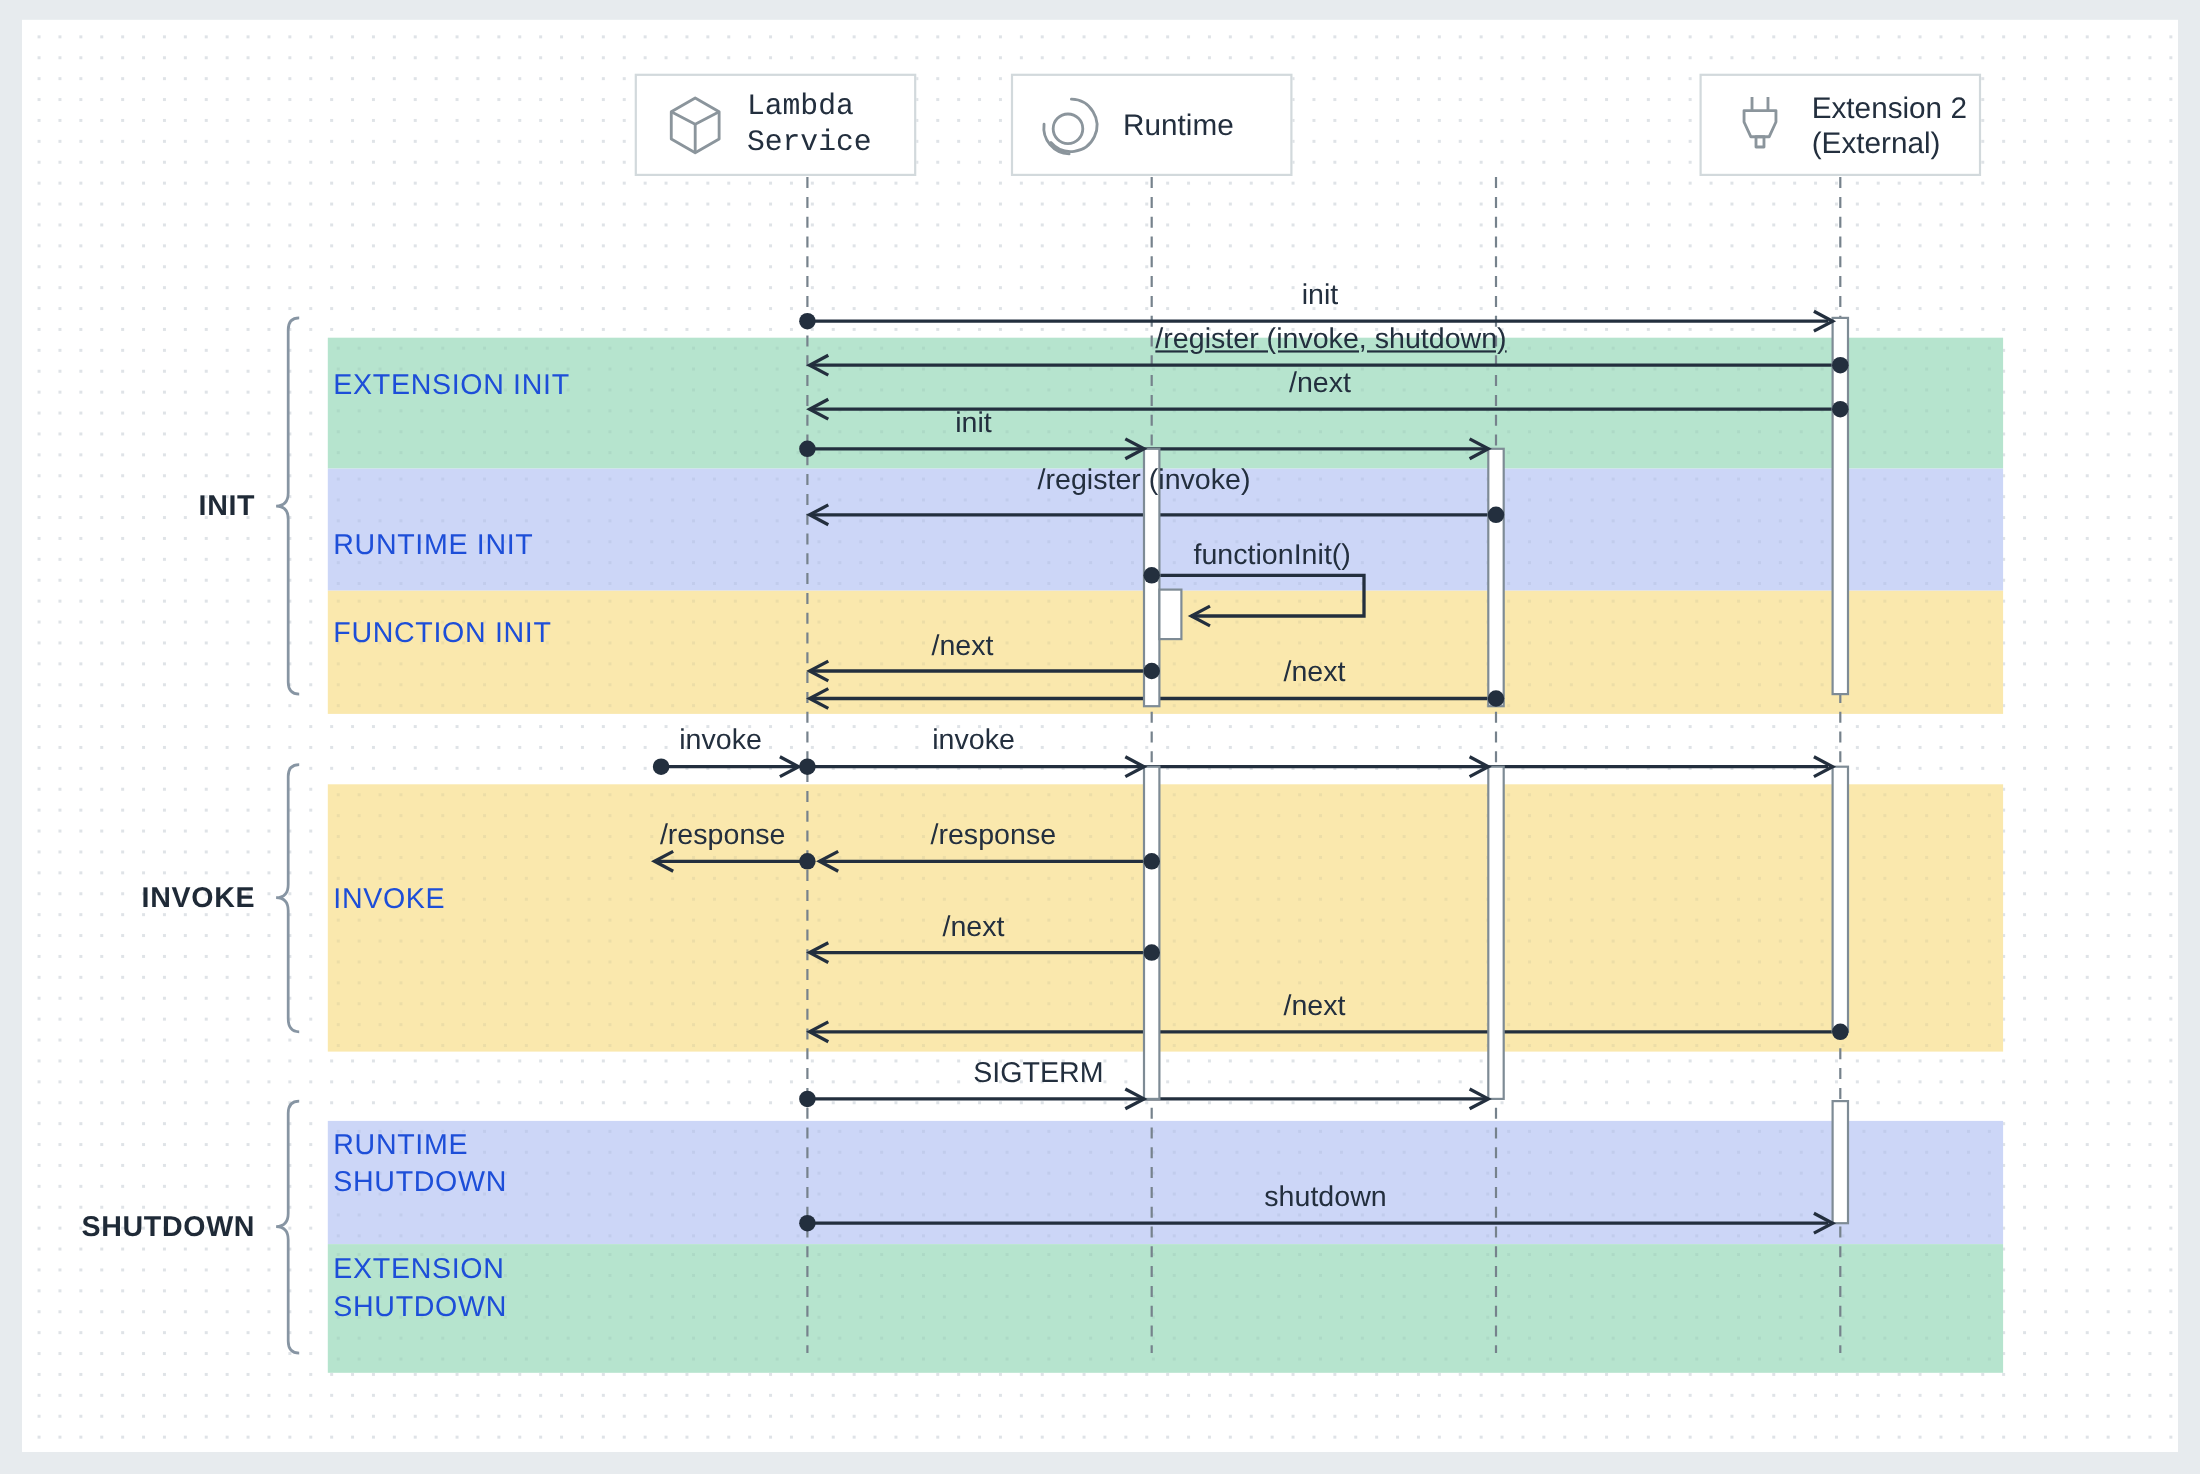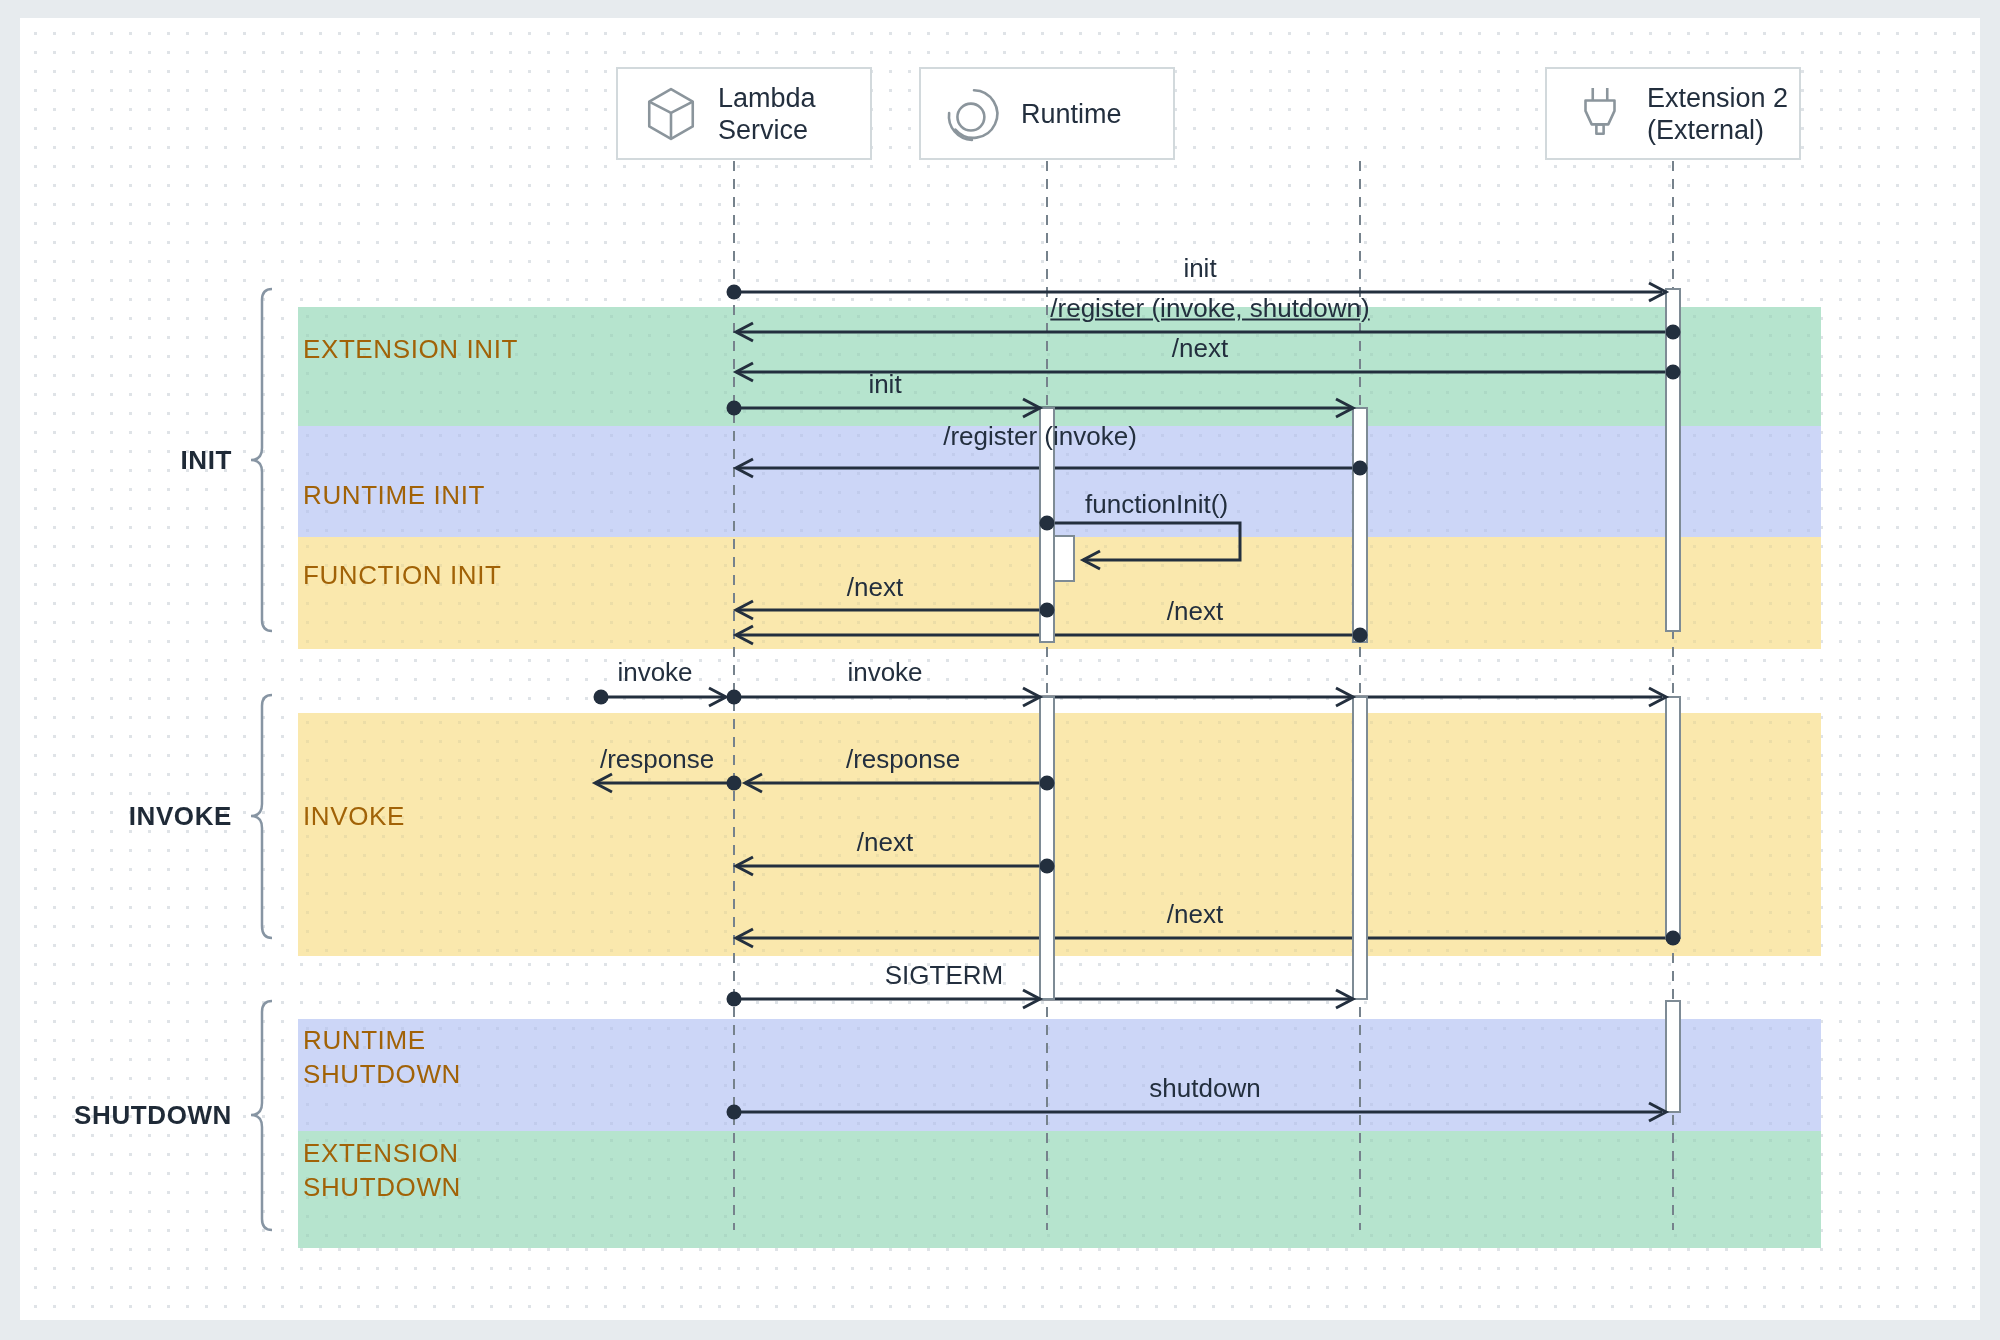--- a/index.html
+++ b/index.html
@@ -19,21 +19,21 @@
     background-size:19px 19px;
     background-position:6px 6px;
   }
   .band{
     position:absolute;left:278px;width:1523px;
     background-image:radial-gradient(circle, rgba(50,70,90,0.07) 1.6px, transparent 1.8px);
     background-size:19px 19px;
   }
   .band-label{
     position:absolute;left:303px;transform:translate(0,-50%);
-    font-size:26px;letter-spacing:0.6px;color:#a16207;line-height:34px;
+    font-size:26px;letter-spacing:0.6px;color:#1d4ed8;line-height:34px;
   }
   .band-label span{display:block;}
   .section-label{
     position:absolute;transform:translate(-100%,-50%);
     font-size:26px;font-weight:bold;letter-spacing:0.6px;color:#1f2a37;
   }
   .msg{
     position:absolute;transform:translate(-50%,-50%);
     font-size:26px;color:#232f3e;white-space:nowrap;
   }
@@ -138,21 +138,21 @@
     <circle class="endpoint" cx="1047" cy="866" r="7.5"></circle>
     <circle class="endpoint" cx="1673" cy="938" r="7.5"></circle>
     <circle class="endpoint" cx="734" cy="999" r="7.5"></circle>
     <circle class="endpoint" cx="734" cy="1112" r="7.5"></circle>
 
     <path class="brace" d="M 272 289 Q 262 289 262 300 L 262 448 Q 262 460 251 460 Q 262 460 262 472 L 262 620 Q 262 631 272 631"></path>
     <path class="brace" d="M 272 695 Q 262 695 262 706 L 262 804 Q 262 816 251 816 Q 262 816 262 828 L 262 926 Q 262 938 272 938"></path>
     <path class="brace" d="M 272 1001 Q 262 1001 262 1012 L 262 1103 Q 262 1115 251 1115 Q 262 1115 262 1127 L 262 1219 Q 262 1230 272 1230"></path>
   </svg>
 
-  <div class="actor-box" style="left:616px;">
+  <div class="actor-box" style="left:577px;font-family:Liberation Mono, monospace;">
     <svg class="actor-icon" viewBox="0 0 56 56">
       <g fill="none" stroke="#8b959c" stroke-width="2.5" stroke-linejoin="round">
         <path d="M28 4 L49 16 V40 L28 52 L7 40 V16 Z"></path>
         <path d="M7 16 L28 27 L49 16"></path>
         <path d="M28 27 V52"></path>
       </g>
     </svg>
     <div class="actor-label">
       <span>Lambda</span>
       <span>Service</span>

